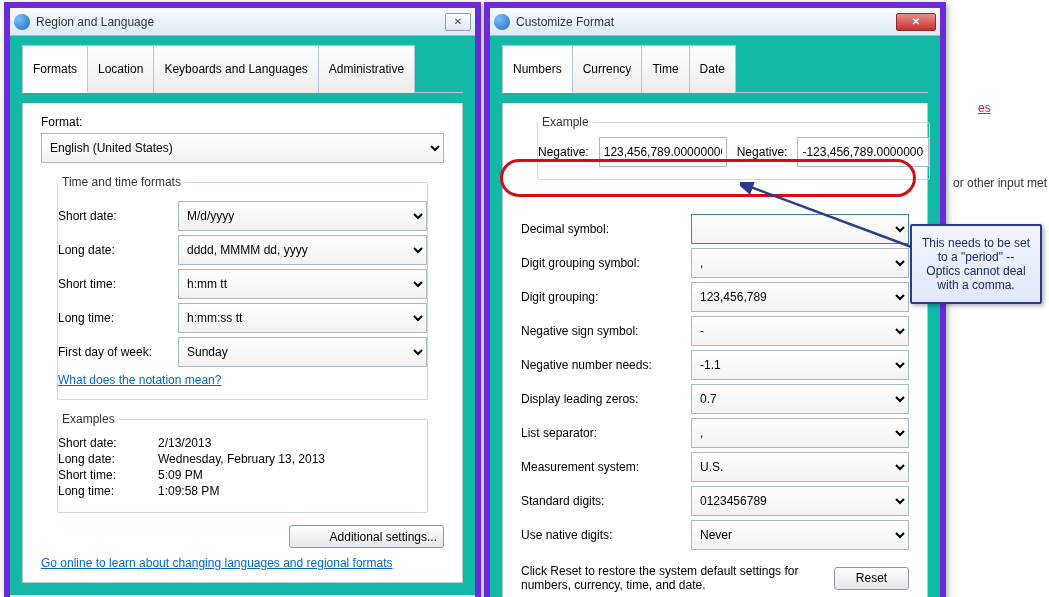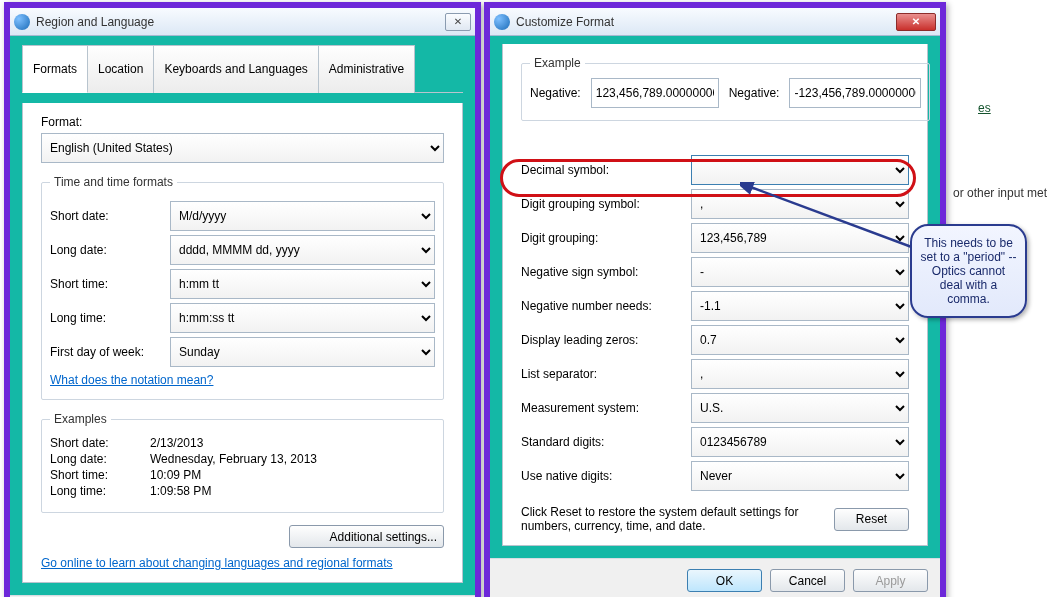--- a/index.html
+++ b/index.html
@@ -11,45 +11,45 @@
   .winbtn { width: 26px; height: 18px; border: 1px solid #8a9bb0; background: linear-gradient(#fafcff,#e0e8f2); border-radius: 2px; display:flex; align-items:center; justify-content:center; margin-left:4px; cursor:default;}
   .winbtn.close { width: 40px; background: linear-gradient(#e98f8e,#c9302c); border-color:#8c2c2a; color:#fff; font-weight:bold;}
   .winbtn span { font-size:10px; color:#444;}
   .winbtn.close span { color:#fff; }
   .body { padding: 8px 12px 12px; }
   .tabs { display:flex; border-bottom: 1px solid #b8c4ce; margin-bottom:10px; }
   .tab { padding: 16px 10px; border:1px solid #b8c4ce; border-bottom:none; background:linear-gradient(#fefefe,#ececec); margin-right:-1px; position:relative; top:1px; cursor:default;}
   .tab.active { background:#fff; border-bottom:1px solid #fff; z-index:2;}
   .panel { background:#fff; border:1px solid #b8c4ce; border-top:none; padding:12px 18px; }
   .panel-inner{ position:relative; }
-  fieldset { border:1px solid #cdd6e0; border-radius:2px; padding:8px 8px 12px; margin:12px 0; }
+  fieldset { border:1px solid #cdd6e0; border-radius:2px; padding:8px 0 12px; margin:12px 16px; }
   legend { padding:0 4px; color:#333; }
   .row { display:flex; align-items:center; margin:4px 0; }
   .row .lbl { width:120px; }
   .row2 .lbl { width:170px;}
   select, input[type=text] { border:1px solid #a9b8c7; background:#fff; padding:2px 4px; height:30px; }
   select { background:linear-gradient(#fff,#f2f2f2);}
   .wide { flex:1; }
   .link { color:#0066cc; text-decoration:underline; cursor:pointer; }
   .btns { display:flex; justify-content:flex-end; gap:8px; padding:10px 12px; border-top:1px solid #d8dde3; background:#f0f0f0;}
   button.push { min-width:75px; height:23px; border:1px solid #8a99ab; background:linear-gradient(#fefefe,#e3e7eb); border-radius:3px; cursor:default;}
   button.default { border:1px solid #3c7fb1; background:linear-gradient(#eaf6fd,#bee6fd);}
   button.disabled { color:#9a9a9a; }
   .ex-row { display:flex; margin:2px 0;}
   .ex-row .lbl{ width:100px;}
-  .callout { position:absolute; border:2px solid #2a3b8f; background:linear-gradient(#f2f5ff,#e2e9fb); border-radius:18px; padding:10px 8px; width:117px; text-align:center; color:#1a2a6b; box-shadow:2px 2px 4px rgba(0,0,0,.3);}
+  .callout { position:absolute; border:2px solid #2a3b8f; background:linear-gradient(#f2f5ff,#e2e9fb); border-radius:2px; padding:10px 8px; width:132px; text-align:center; color:#1a2a6b; box-shadow:2px 2px 4px rgba(0,0,0,.3);}
   .red-ring { position:absolute; border:3px solid #d01016; border-radius:22px; pointer-events:none;}
   .arrow-svg { position:absolute; pointer-events:none; }
-  .bg-text { position:absolute; color:#14532d; text-decoration:underline;}
+  .bg-text { position:absolute; color:#be185d; text-decoration:underline;}
 </style>
 </head>
 <body>
 
 <div class="bg-text" style="left:978px; top:101px;">es</div>
-<div class="bg-text" style="left:953px; top:186px; text-decoration:none; color:#333;">or other input met</div>
+<div class="bg-text" style="left:953px; top:176px; text-decoration:none; color:#333;">or other input met</div>
 
 <div class="dialog" style="left:4px; top:2px; width:477px;">
   <div class="titlebar">
     <div class="globe"></div>
     <div class="title">Region and Language</div>
     <div class="winbtn">
         <span>✕</span>
       </div>
   </div>
   <div class="body">
@@ -94,21 +94,21 @@
         <div class="ex-row">
               <div class="lbl">Short date:</div>
               <div>2/13/2013</div>
             </div>
         <div class="ex-row">
               <div class="lbl">Long date:</div>
               <div>Wednesday, February 13, 2013</div>
             </div>
         <div class="ex-row">
               <div class="lbl">Short time:</div>
-              <div>10:09 PM</div>
+              <div>5:09 PM</div>
             </div>
         <div class="ex-row">
               <div class="lbl">Long time:</div>
               <div>1:09:58 PM</div>
             </div>
       </fieldset>
       <div style="text-align:right; margin:4px 0 8px;">
         <button class="push" style="min-width:130px;padding-left:40px;">Additional settings...</button>
       </div>
       <div><span class="link">Go online to learn about changing languages and regional formats</span></div>
@@ -124,20 +124,26 @@
 
 <div class="dialog" style="left:484px; top:2px; width:462px;">
   <div class="titlebar">
     <div class="globe"></div>
     <div class="title">Customize Format</div>
     <div class="winbtn close">
         <span>✕</span>
       </div>
   </div>
   <div class="body">
+    <div class="tabs">
+      <div class="tab active">Numbers</div>
+      <div class="tab">Currency</div>
+      <div class="tab">Time</div>
+      <div class="tab">Date</div>
+    </div>
     <div class="panel">
         <div class="panel-inner">
       <fieldset style="margin-top:0;">
         <legend>Example</legend>
         <div style="display:flex; gap:10px; align-items:center;">
           <span>Negative:</span>
           <input type="text" readonly="" style="width: 128px;" value="123,456,789.000000000">
           <span>Negative:</span>
           <input type="text" readonly="" style="width: 132px;" value="-123,456,789.000000000">
         </div>

